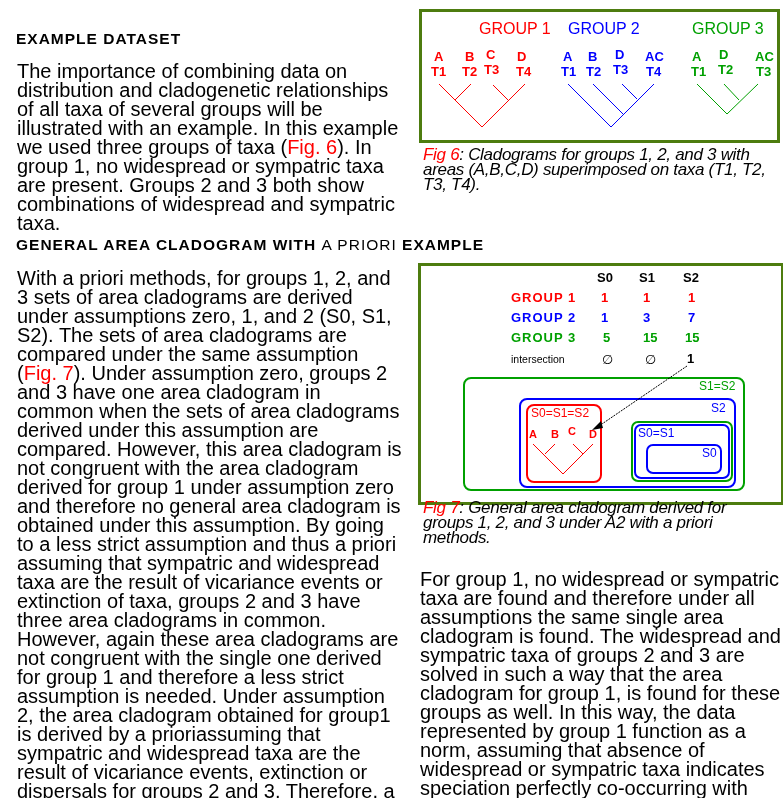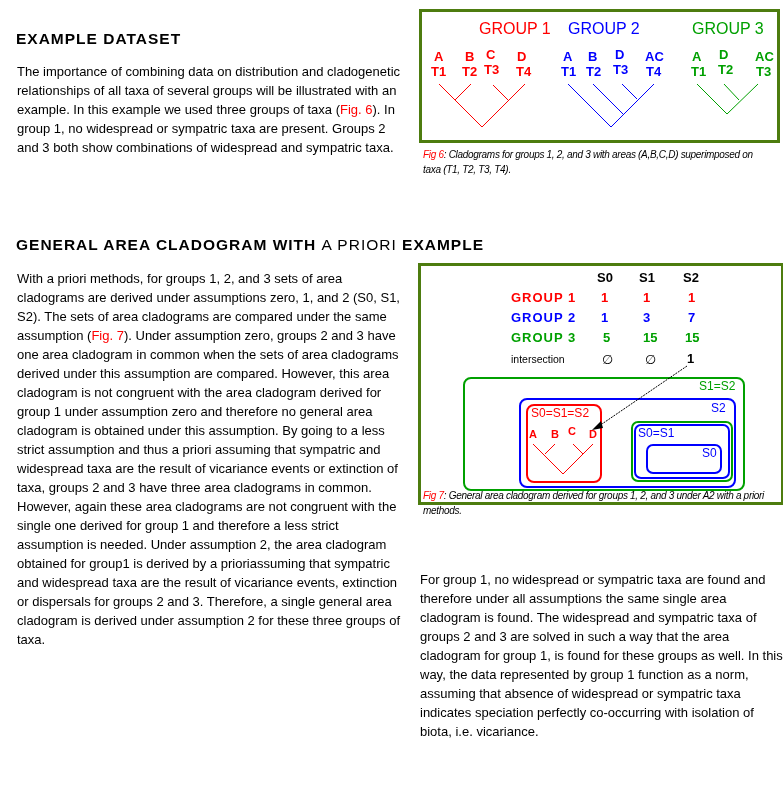--- a/index.html
+++ b/index.html
@@ -1,21 +1,21 @@
 <!DOCTYPE html>
 <html><head>
 <meta charset="utf-8">
 <style>
   html, body { margin:0; padding:0; background:#ffffff; }
   body { width:783px; height:798px; position:relative; overflow:hidden;
          font-family:"Liberation Sans", "DejaVu Sans", sans-serif; color:#000; }
   .heading { position:absolute; font-weight:bold; font-size:15.5px; letter-spacing:1px; white-space:nowrap; }
-  .para { position:absolute; font-size:13px; line-height:19px; }
+  .para { position:absolute; font-size:20px; line-height:19px; }
   .red { color:#ff0000; }
-  .caption { position:absolute; font-style:italic; font-size:10px; line-height:15px; letter-spacing:-0.3px; }
+  .caption { position:absolute; font-style:italic; font-size:17px; line-height:15px; letter-spacing:-0.3px; }
   .frame { position:absolute; border:3px solid #4d7c0f; box-sizing:border-box; }
   svg text { font-family:"Liberation Sans", "DejaVu Sans", sans-serif; }
   .it { }
 </style>
 </head>
 <body>
 
 <div class="heading" style="left:16px;top:30px;text-align:center;">EXAMPLE DATASET</div>
 <div class="para" style="left:17px;top:62px;width:385px;">
   <span>The importance of combining data on distribution and cladogenetic relationships of all taxa of several groups will be illustrated with an example. In this example we used three groups of taxa (</span><a class="red">Fig. 6</a><span>). In group 1, no widespread or sympatric taxa are present. Groups 2 and 3 both show combinations of widespread and sympatric taxa.</span>
@@ -145,19 +145,19 @@
     <polygon points="171,164 180,155 182,162" fill="#000"></polygon>
 
     <rect x="211" y="156" width="100" height="59" rx="6" fill="none" stroke="#00a000" stroke-width="2"></rect>
     <rect x="214" y="159" width="94" height="53" rx="6" fill="none" stroke="#0000ff" stroke-width="2"></rect>
     <text x="217" y="171" font-size="12" fill="#0000ff">S0=S1</text>
 
     <rect x="226" y="179" width="74" height="28" rx="6" fill="none" stroke="#0000ff" stroke-width="2"></rect>
     <text x="281" y="191" font-size="12" fill="#0000ff">S0</text>
   </svg>
 </div>
-<div class="caption" style="left:423px;top:488px;width:350px;">
+<div class="caption" style="left:423px;top:500px;width:350px;">
   <span class="red">Fig 7</span><span>: General area cladogram derived for groups 1, 2, and 3 under A2 with a priori methods.</span>
 </div>
 
 <div class="para" style="left:420px;top:570px;width:363px;">
   <span>For group 1, no widespread or sympatric taxa are found and therefore under all assumptions the same single area cladogram is found. The widespread and sympatric taxa of groups 2 and 3 are solved in such a way that the area cladogram for group 1, is found for these groups as well. In this way, the data represented by group 1 function as a norm, assuming that absence of widespread or sympatric taxa indicates speciation perfectly co-occurring with isolation of biota, </span><span class="it">i.e.</span><span> vicariance.</span>
 </div>
 
 </body></html>

